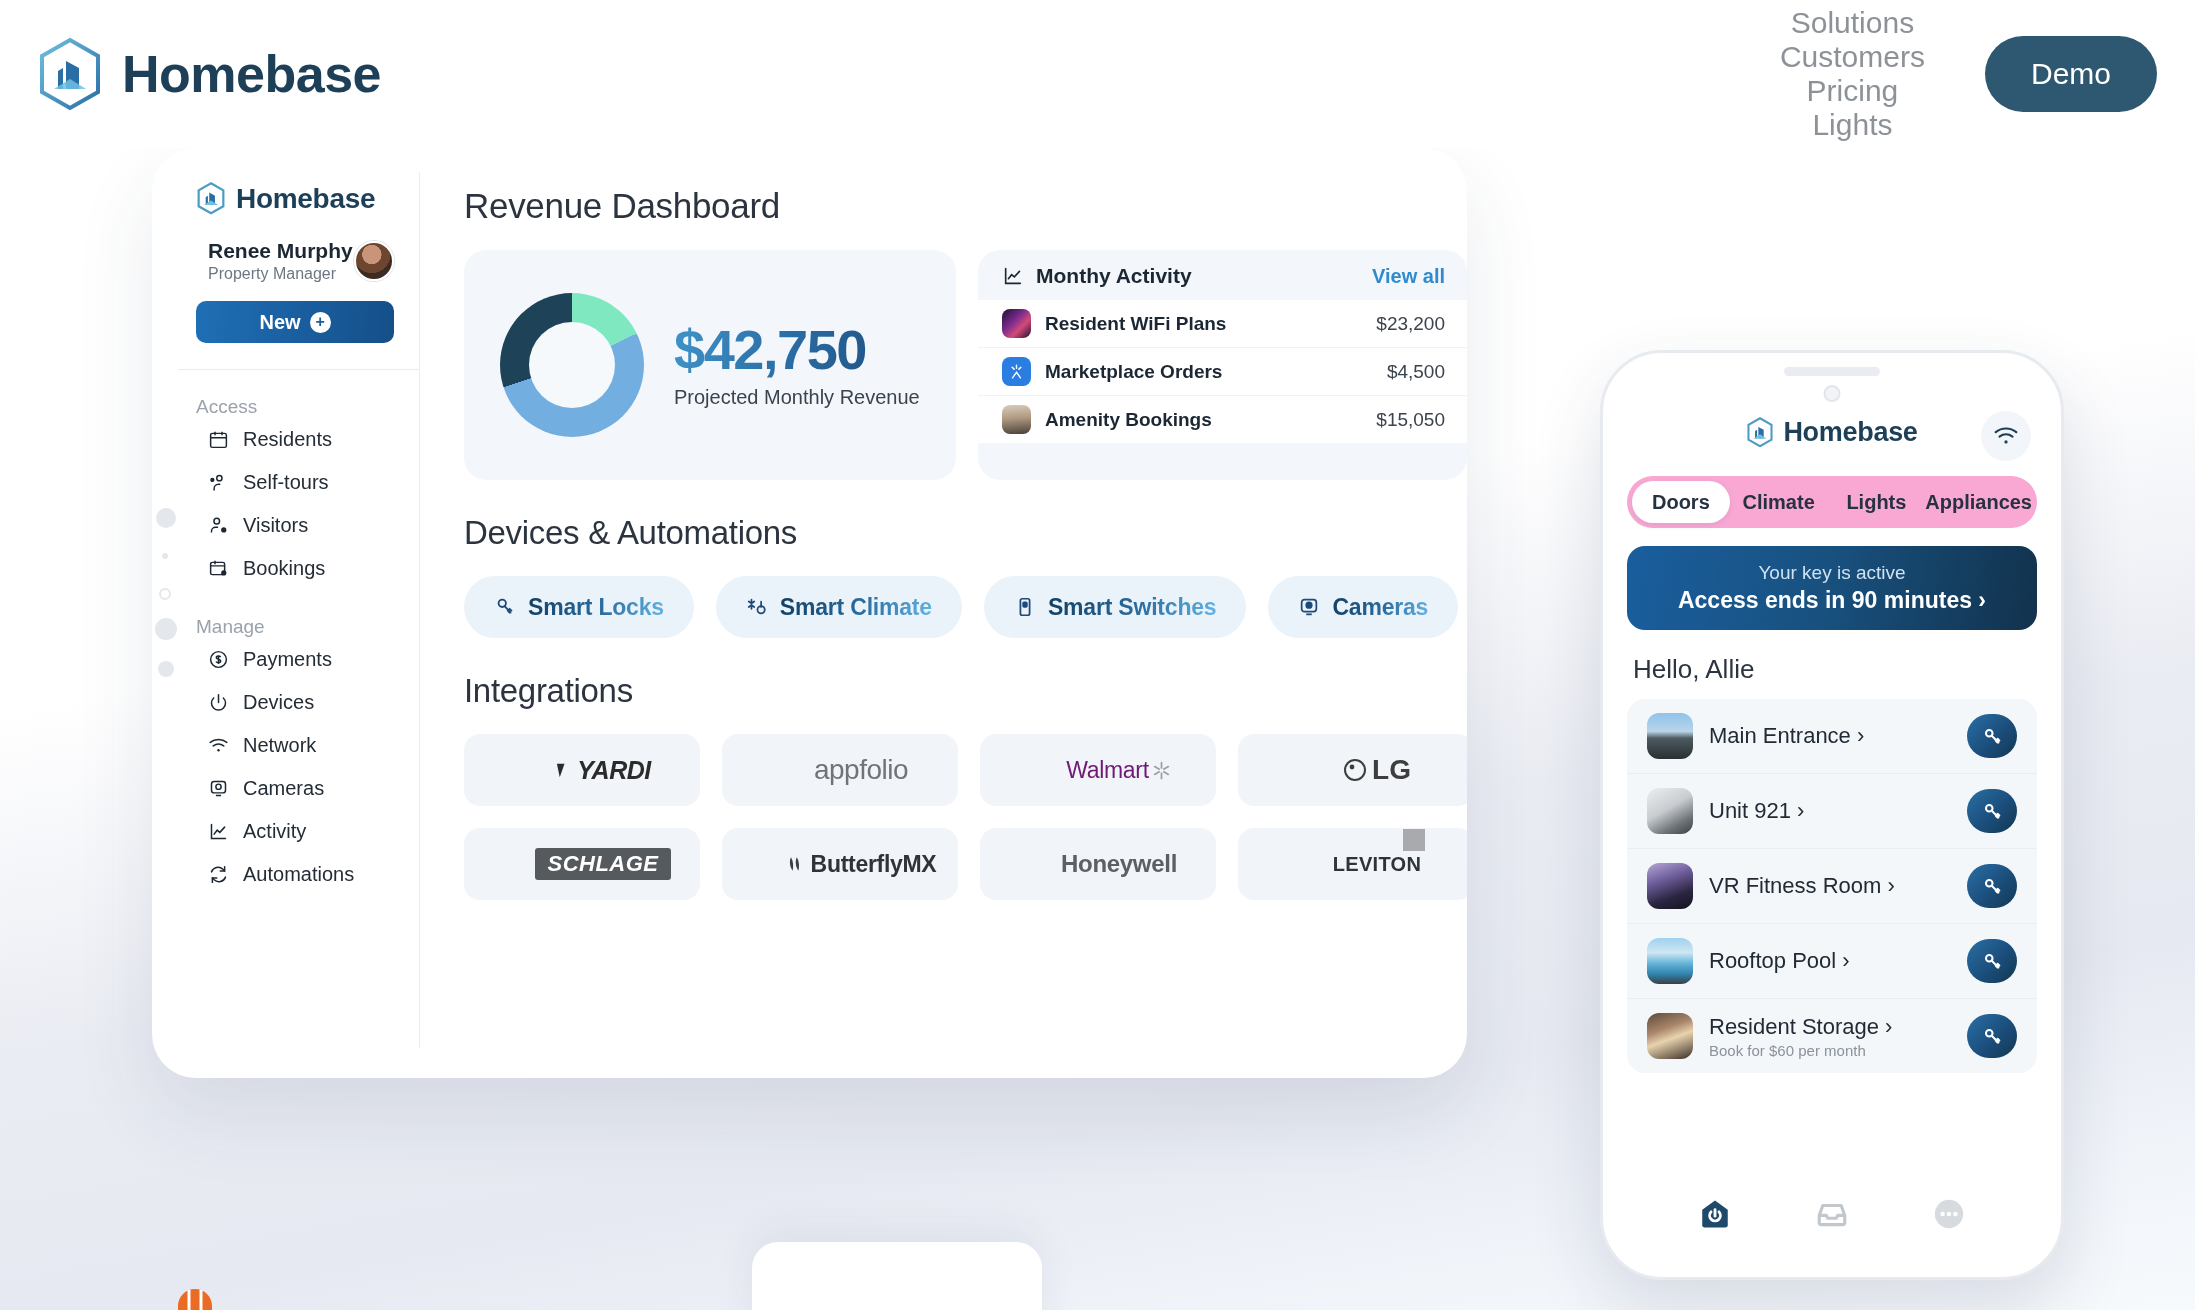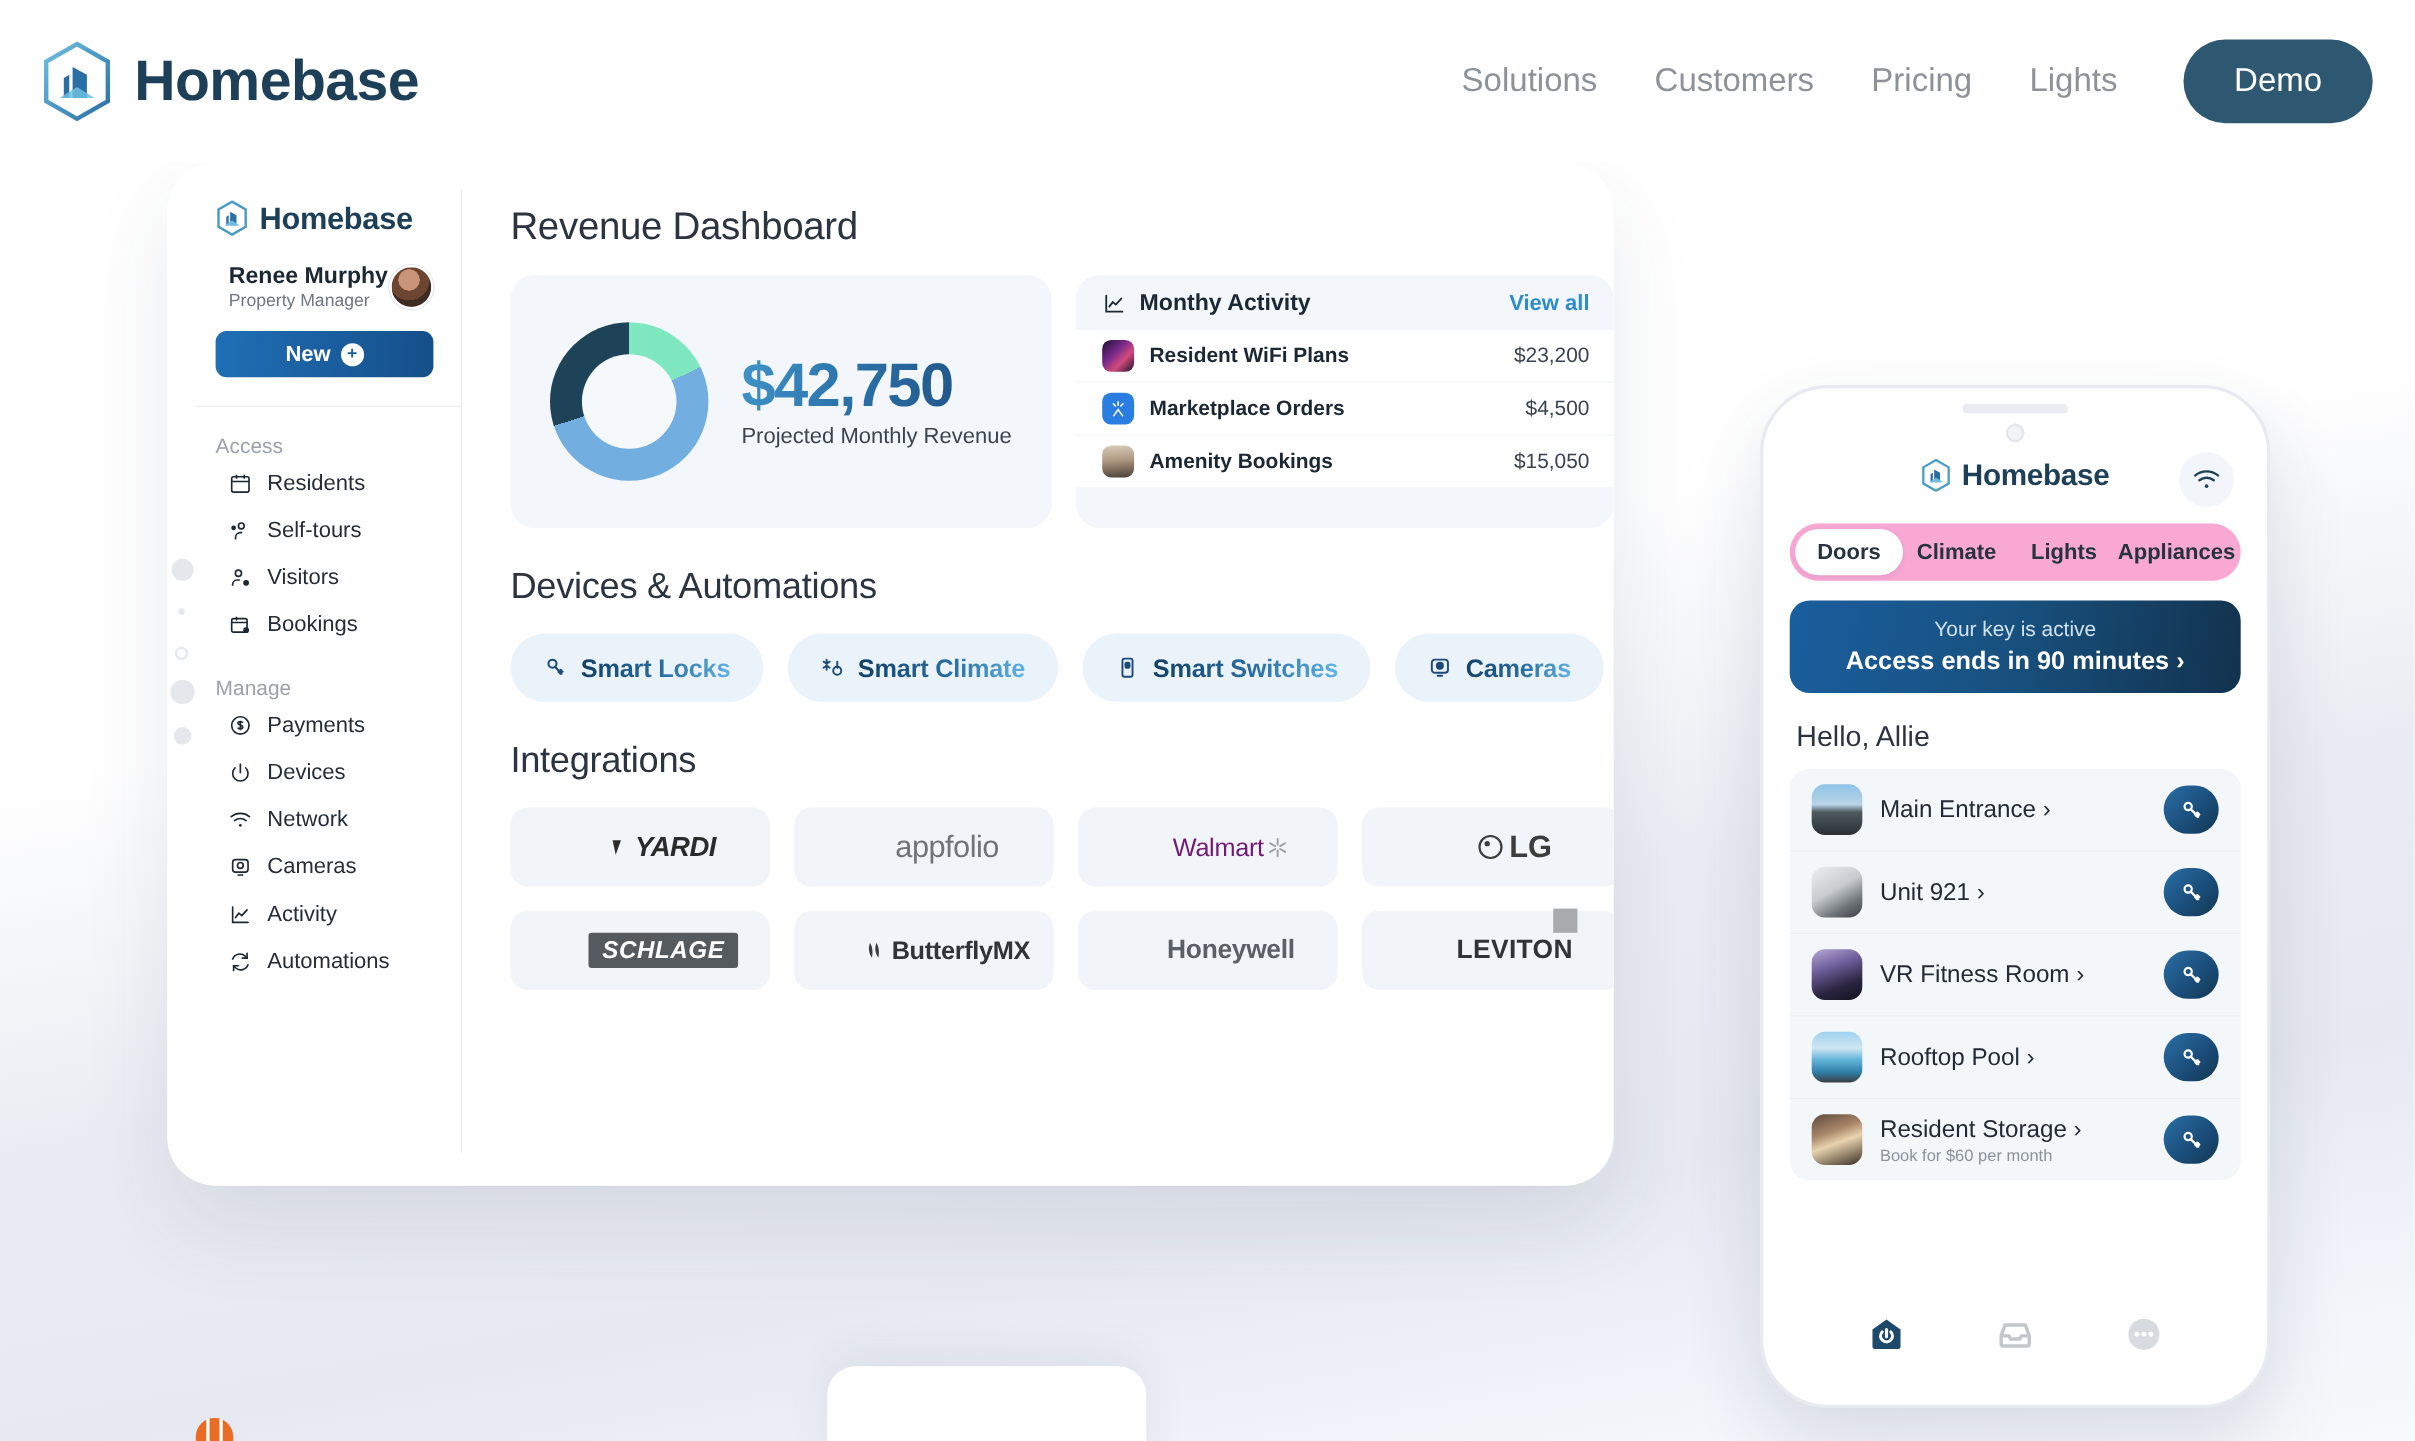--- a/index.html
+++ b/index.html
@@ -18,21 +18,21 @@
     position: absolute; top: 0; left: 0; width: 2195px; height: 148px;
     background: #ffffff;
     display: flex; align-items: center;
     z-index: 60;
   }
   #brand { display: flex; align-items: center; margin-left: 36px; gap: 18px; }
   #brand .mark { width: 68px; height: 74px; }
   #brand .word {
     font-size: 52px; font-weight: bold; color: #1d3f57; letter-spacing: -0.5px;
   }
-  #navlinks { margin-left: auto; display: flex; align-items: center; gap: 0; }
+  #navlinks { margin-left: auto; display: flex; align-items: center; gap: 0; flex-direction: column; }
   #navlinks .nl {
     font-size: 30px; color: #8d9299; padding: 0 26px; white-space: nowrap;
   }
   #demo-btn {
     margin-left: 34px; margin-right: 38px;
     background: #2e5871; color: #ffffff;
     font-size: 30px; border: none; border-radius: 38px;
     padding: 21px 46px; cursor: pointer;
   }
 
@@ -542,21 +542,21 @@
           </svg>
           <span style="font-size:23px;font-weight:bold;color:#2f3439;letter-spacing:-.3px">ButterflyMX</span>
         </span>
       </div>
       <div class="ilogo">
         <span style="font-size:24px;font-weight:bold;color:#5b6067;letter-spacing:-.3px">Honeywell</span>
       </div>
       <div class="ilogo">
         <span style="position:relative; display:flex; align-items:flex-end;">
           <span style="position:absolute; right:-4px; top:-24px; width:22px; height:22px; background:#a8aaad;"></span>
-          <span style="font-size:24px;font-weight:bold;color:#2f3439;letter-spacing:.3px">LEVITON</span>
+          <span style="font-size:20px;font-weight:bold;color:#2f3439;letter-spacing:.3px">LEVITON</span>
         </span>
       </div>
     </div>
   </div>
 </div>
 
 <div id="phone">
   <div id="notch"></div>
   <div id="cam"></div>
 

